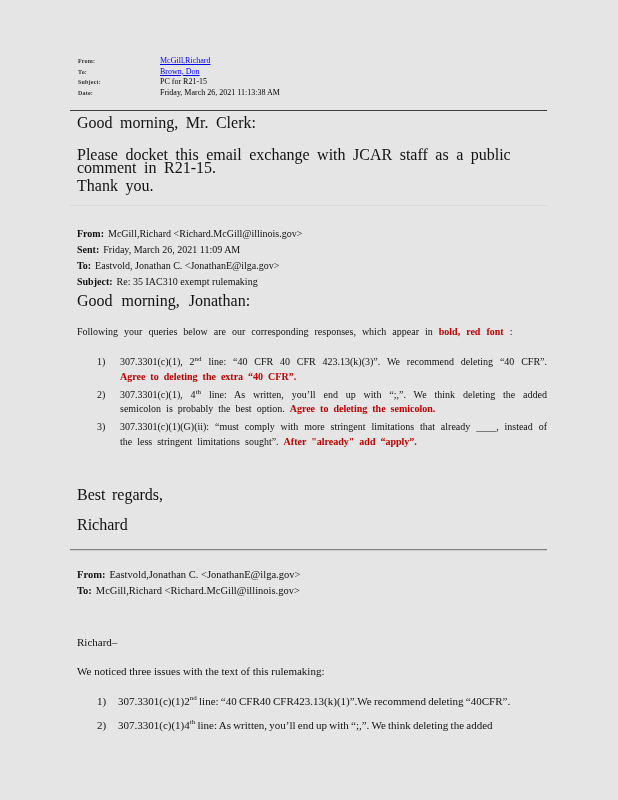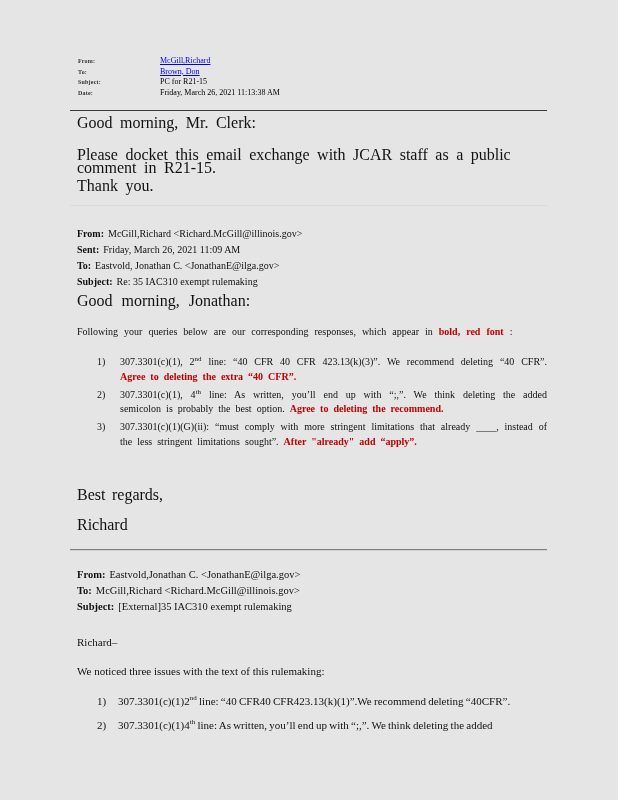--- a/index.html
+++ b/index.html
@@ -83,37 +83,36 @@
 
   <p class="para ws3" style="top:325px; font-size:10px;"><span>Following your queries below are our corresponding responses, which appear in </span><span class="resp">bold, red font</span><span> :</span></p>
 
   <div class="rlist" style="top:355px;">
     <div class="item">
       <span class="num">1)</span>
       <span class="txt"><span>307.3301(c)(1), 2</span><sup>nd</sup><span> line: “40 CFR 40 CFR 423.13(k)(3)”. We recommend deleting “40 CFR”. </span><span class="resp">Agree to deleting the extra “40 CFR”.</span></span>
     </div>
     <div class="item">
       <span class="num">2)</span>
-      <span class="txt"><span>307.3301(c)(1), 4</span><sup>th</sup><span> line: As written, you’ll end up with “;,”. We think deleting the added semicolon is probably the best option. </span><span class="resp">Agree to deleting the recommend.</span></span>
+      <span class="txt"><span>307.3301(c)(1), 4</span><sup>th</sup><span> line: As written, you’ll end up with “;,”. We think deleting the added semicolon is probably the best option. </span><span class="resp">Agree to deleting the semicolon.</span></span>
     </div>
     <div class="item">
       <span class="num">3)</span>
       <span class="txt"><span>307.3301(c)(1)(G)(ii): “must comply with more stringent limitations that already ____, instead of the less stringent limitations sought”. </span><span class="resp">After "already" add “apply”.</span></span>
     </div>
   </div>
 
   <p class="para ws2" style="top:488px;">Best regards,</p>
   <p class="para" style="top:518px;">Richard</p>
 
   <div class="rule rule-gray"></div>
 
   <div class="qhdr qhdr2" style="top:567px;">
     <div><span class="lbl">From:</span><span>Eastvold,Jonathan C. &lt;JonathanE@ilga.gov&gt;</span></div>
     <div><span class="lbl">To:</span><span>McGill,Richard &lt;Richard.McGill@illinois.gov&gt;</span></div>
-    <div><span class="lbl">Subject:</span><span>[External]35 IAC310 exempt rulemaking</span></div>
   </div>
 
   <p class="opara" style="top:636px;">Richard–</p>
   <p class="opara" style="top:665px;">We noticed three issues with the text of this rulemaking:</p>
 
   <div class="olist" style="top:695px;">
     <div class="item">
       <span class="num">1)</span>
       <span class="txt"><span>307.3301(c)(1)2</span><sup>nd</sup><span> line: “40 CFR40 CFR423.13(k)(1)”.We recommend deleting “40CFR”.</span></span>
     </div>

